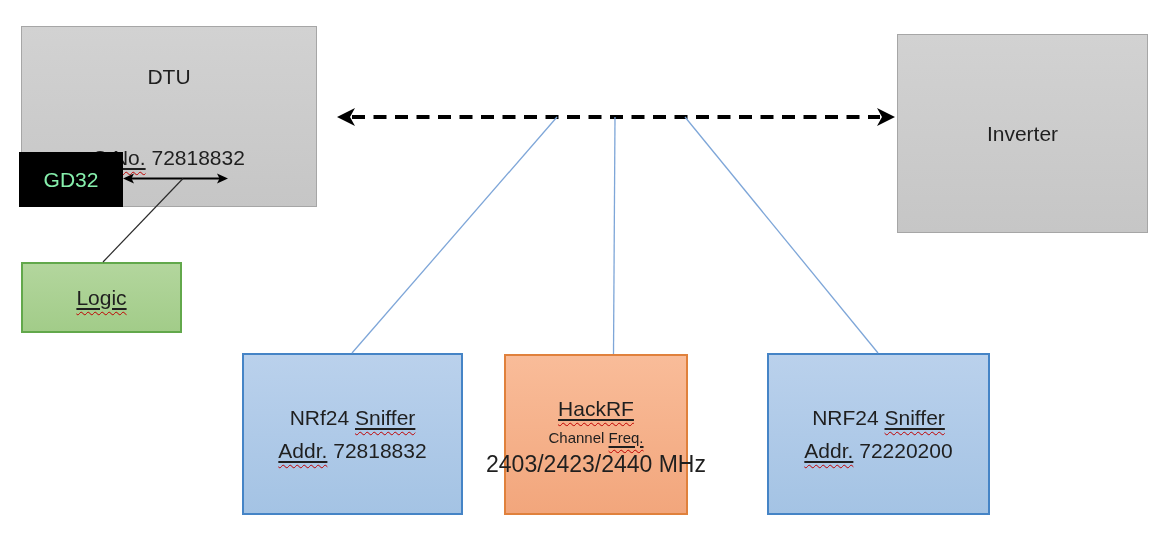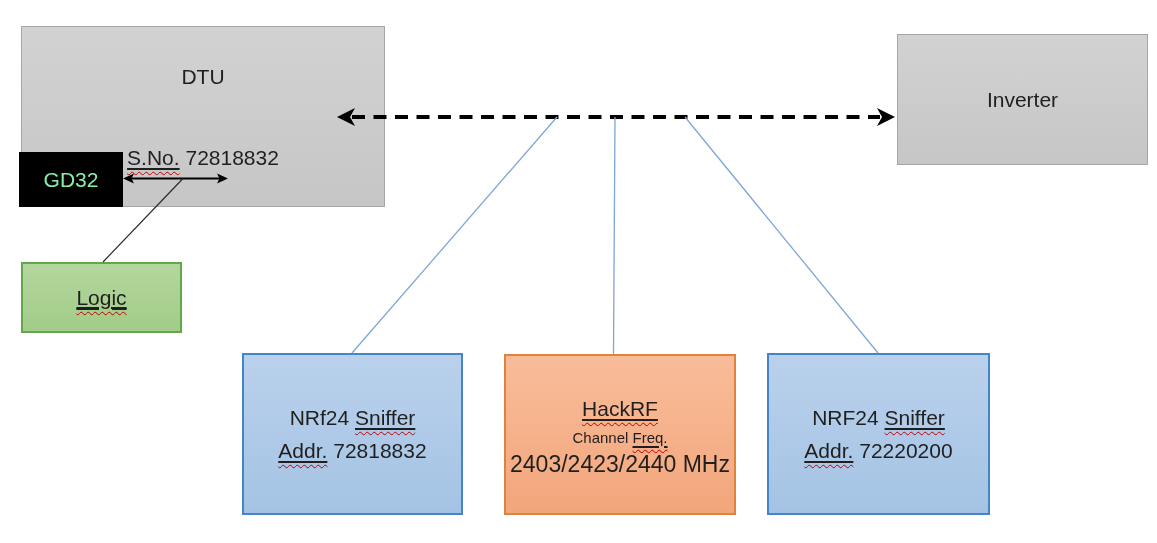--- a/index.html
+++ b/index.html
@@ -7,48 +7,48 @@
     position:relative;width:1157px;height:543px;background:#ffffff;overflow:hidden;
     font-family:"Liberation Sans",sans-serif;color:#1f1f1f;
   }
   .box{
     position:absolute;box-sizing:border-box;
     display:flex;flex-direction:column;align-items:center;justify-content:center;
     text-align:center;
   }
   .gray{background:linear-gradient(180deg,#d2d2d2,#c6c6c6);border:1px solid #a6a6a6;}
   .black{background:#000;color:#86efac;}
-  .green{background:linear-gradient(180deg,#b3d69d,#a2cc89);border:2px solid #62a84b;text-decoration:underline;}
+  .green{background:linear-gradient(180deg,#b3d69d,#a2cc89);border:2px solid #62a84b;}
   .blue{background:linear-gradient(180deg,#bad1ec,#a4c3e4);border:2px solid #4584c6;}
   .orange{background:linear-gradient(180deg,#f9bc99,#f2a67c);border:2px solid #e0813c;}
 
   .line{white-space:nowrap;}
   .lg{font-size:21px;line-height:33px;}
   .md{font-size:15px;line-height:26px;}
   .freq{font-size:23px;line-height:26px;}
 
   
   .sqwrap{
     text-decoration-line:underline;text-decoration-style:wavy;
     text-decoration-color:#c00000;text-decoration-thickness:1px;
     text-underline-offset:6px;
   }
   .sqwrap .mis{
     text-decoration-line:underline;text-decoration-style:solid;
     text-decoration-color:#1f1f1f;text-decoration-thickness:1.5px;
     text-underline-offset:3px;
   }
 
-  #dtu-box{left:21px;top:26px;width:364px;height:181px;gap:48px;}
+  #dtu-box{left:21px;top:26px;width:296px;height:181px;gap:48px;}
   #gd32-box{left:19px;top:152px;width:104px;height:55px;}
   #nrf-box{left:228px;top:152px;width:105px;height:55px;}
   #logic-box{left:21px;top:262px;width:161px;height:71px;}
-  #inverter-box{left:897px;top:34px;width:251px;height:131px;}
+  #inverter-box{left:897px;top:34px;width:251px;height:199px;}
   #sniffer-left-box{left:242px;top:353px;width:221px;height:162px;}
-  #hackrf-box{left:504px;top:354px;width:232px;height:161px;}
+  #hackrf-box{left:504px;top:354px;width:184px;height:161px;}
   #sniffer-right-box{left:767px;top:353px;width:223px;height:162px;}
 
   #connector-layer{position:absolute;left:0;top:0;pointer-events:none;}
 </style>
 </head>
 <body>
 
 <div id="canvas">
 
   <div id="dtu-box" class="box gray">

